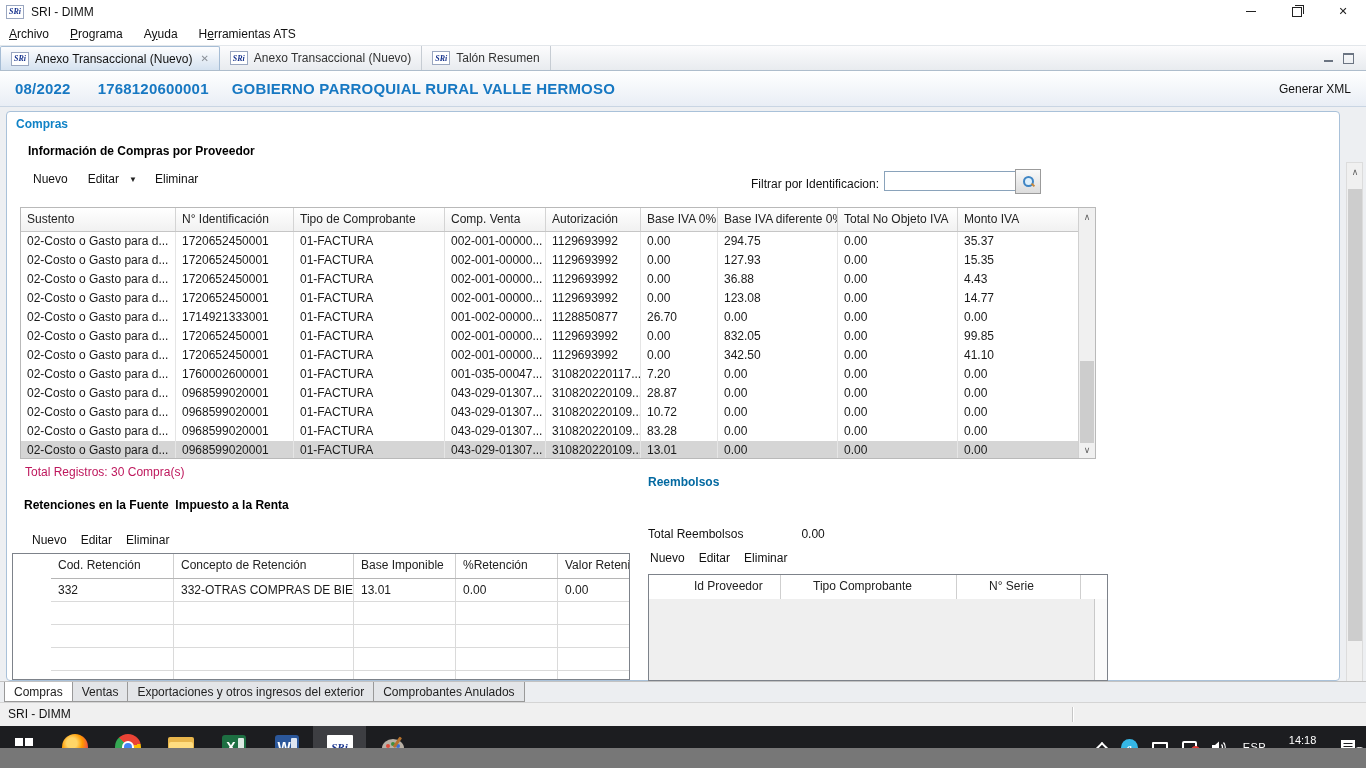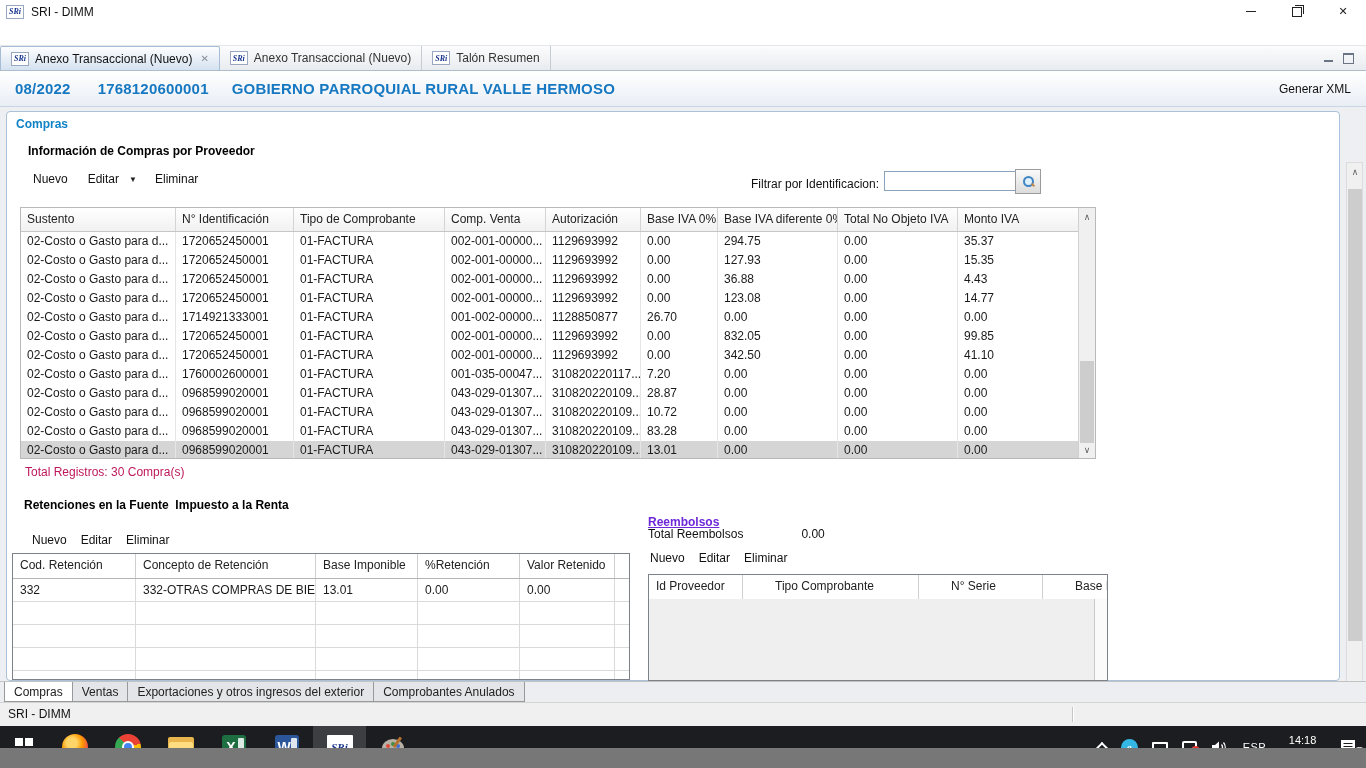--- a/index.html
+++ b/index.html
@@ -61,30 +61,30 @@
   .trow .tc{line-height:19px;padding:0 6px;border-right:1px solid #e5e5e5;white-space:nowrap;overflow:hidden;color:#1a1a1a;}
   .trow.selected{background:#d5d5d5;}
   .vscroll{position:absolute;right:0;top:0;bottom:0;width:17px;background:#f0f0f0;border-left:1px solid #d0d0d0;box-sizing:border-box;}
   .sb-btn{position:absolute;left:0;width:16px;height:17px;display:flex;align-items:center;justify-content:center;color:#606060;font-size:9px;}
   .sb-up{top:0;} .sb-down{bottom:0;}
   .sb-thumb{position:absolute;left:1px;width:14px;background:#cdcdcd;}
   .ctable .sb-thumb{top:153px;height:82px;}
   
   .total-label{position:absolute;left:25px;top:358px;color:#be185d;}
   .ret-title{position:absolute;left:24px;top:391px;font-weight:bold;color:#000;white-space:pre;}
-  .small-table{position:absolute;background:#fff;border:1px solid #7d828a;box-sizing:border-box;overflow:hidden;}
+  .small-table{position:absolute;background:#fff;border:1px solid #7d828a;box-sizing:border-box;overflow:hidden;padding-left:38px;}
   .rtable{left:12px;top:446px;width:618px;height:127px;}
   .grid6{display:grid;grid-template-columns:123px 180px 102px 102px 95px auto;}
   .grid5{display:grid;grid-template-columns:94px 151px 99px 101px auto;gap:25px;}
   .shead{height:24px;background:#fff;border-bottom:1px solid #b5b5b5;}
   .shead .hc{line-height:23px;padding:0 7px;border-right:1px solid #cfcfcf;white-space:nowrap;overflow:hidden;color:#222;}
   .rrow{height:22px;border-bottom:1px solid #dadada;}
   .rrow .tc{line-height:22px;padding:0 7px;border-right:1px solid #dadada;white-space:nowrap;overflow:hidden;}
   
-  .reemb-title{position:absolute;left:648px;top:408px;font-weight:bold;color:#6d28d9;text-decoration:underline;}
+  .reemb-title{position:absolute;left:648px;top:368px;font-weight:bold;color:#0369a1;}
   .reemb-total{position:absolute;left:648px;top:420px;display:flex;color:#111;}
   .reemb-total .val{margin-left:58px;}
   .etable{left:648px;top:467px;width:460px;height:107px;}
   .ebody{position:absolute;left:0;right:13px;top:24px;bottom:0;background:#efefef;}
   .estrip{position:absolute;right:0;top:24px;bottom:0;width:13px;background:#fafafa;border-left:1px solid #c9c9c9;box-sizing:border-box;}
   
   .outer-scroll{position:absolute;left:1346px;top:55px;width:17px;height:541px;background:#f0f0f0;border:1px solid #dcdcdc;box-sizing:border-box;}
   .outer-scroll .sb-thumb{top:26px;height:452px;}
   
   .bottom-tabs{position:absolute;left:0;top:681px;width:100%;height:21px;background:#eceef1;border-top:1px solid #c2c2c2;display:flex;align-items:stretch;padding-left:4px;box-sizing:border-box;}
@@ -146,20 +146,27 @@
         </div>
       <div class="wbtn">
           <span class="glyph-restore"></span>
         </div>
       <div class="wbtn">
           <span>✕</span>
         </div>
     </div>
   </div>
 
+  <div class="menubar">
+
+  <span class="menu-item"><span></span><span class="u">A</span><span>rchivo</span></span>
+      <span class="menu-item"><span></span><span class="u">P</span><span>rograma</span></span>
+      <span class="menu-item"><span>A</span><span class="u">y</span><span>uda</span></span>
+      <span class="menu-item"><span>H</span><span class="u">e</span><span>rramientas ATS</span></span>
+    </div>
 
   <div class="tabbar">
     <div class="etab active">
       <span class="sri-logo">SRi</span>
       <span>Anexo Transaccional (Nuevo)</span>
       <span class="tab-close">✕</span>
     </div>
     <div class="etab">
       <span class="sri-logo">SRi</span>
       <span>Anexo Transaccional (Nuevo)</span>

